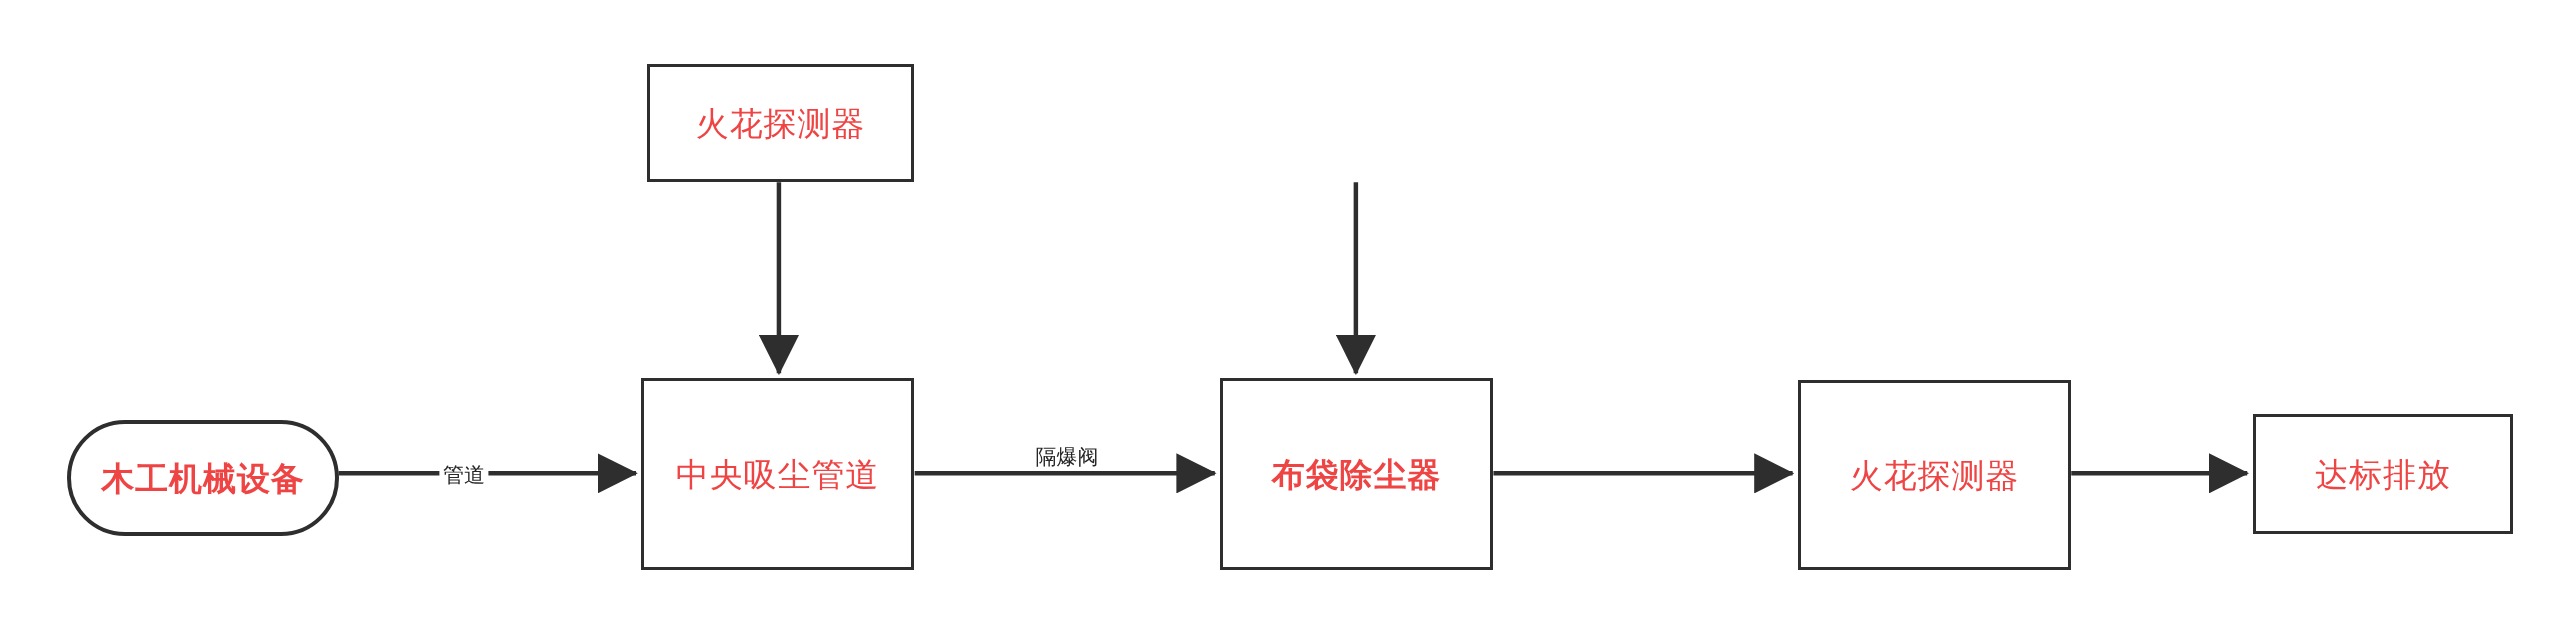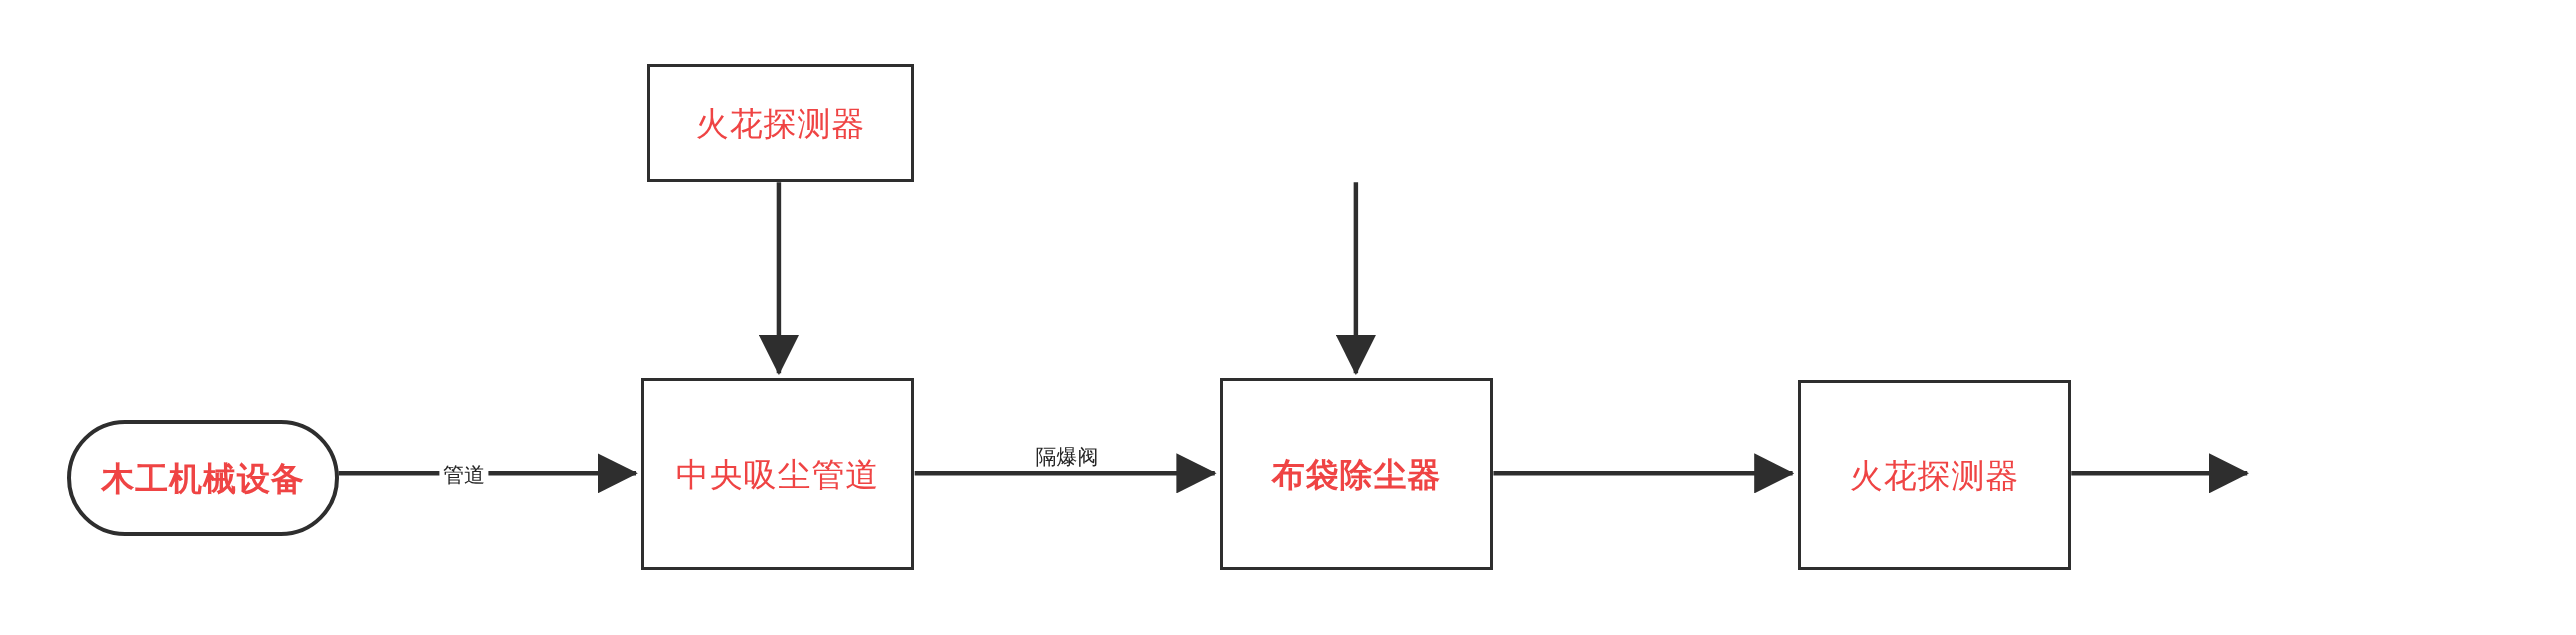--- a/index.html
+++ b/index.html
@@ -123,19 +123,22 @@
 
 
   <div class="node" id="node-filter">
     <span class="node-label">布袋除尘器</span>
   </div>
 
   <div class="node" id="node-fan">
     <span class="node-label">火花探测器</span>
   </div>
 
+  <div class="node" id="node-discharge">
+    <span class="node-label">达标排放</span>
+  </div>
 
   <div class="edge-label" id="edge-label-pipe">管道</div>
 
   <div class="edge-label" id="edge-label-valve">隔爆阀</div>
 
 </div>
 
 
 </body></html>

